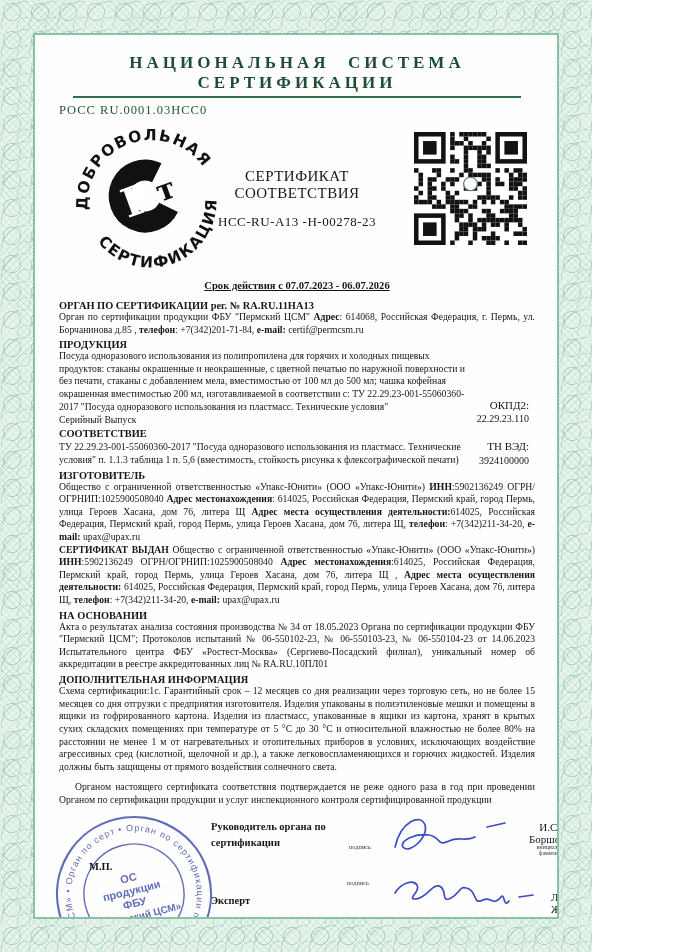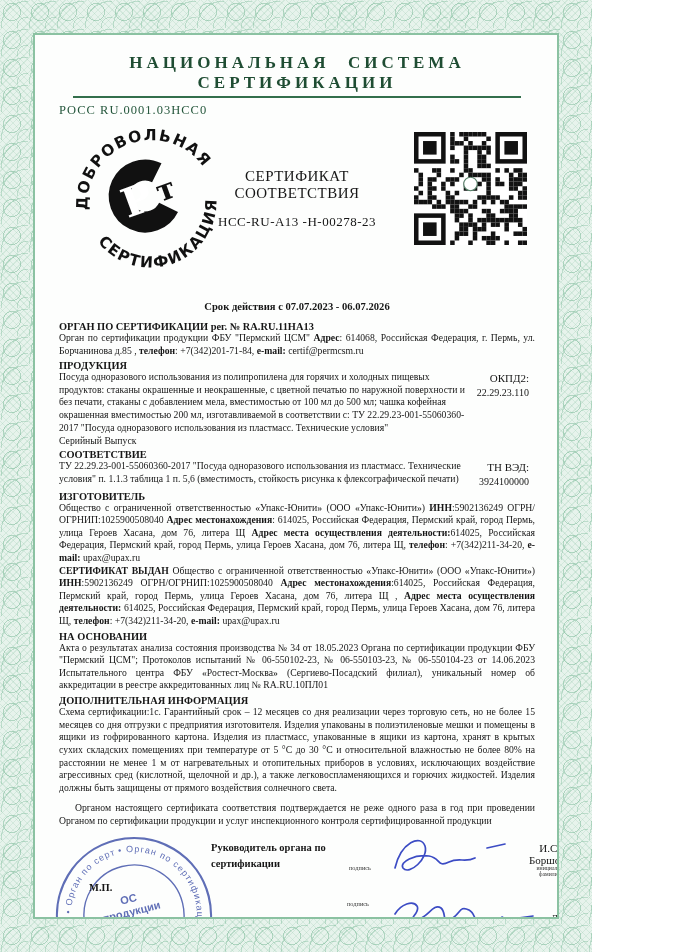--- a/index.html
+++ b/index.html
@@ -22,28 +22,28 @@
   .rule{height:2px;background:#336f4c;margin:3px 14px 5px 14px;}
   .reg-num{text-align:left;font-size:12.5px;letter-spacing:1px;color:#24563b;}
 
   .mid-row{position:relative;height:158px;margin-top:4px;}
   .emblem{position:absolute;left:0px;top:-6px;}
   .cert-block{position:absolute;left:140px;right:140px;top:46px;text-align:center;}
   .cert-title{font-size:15px;letter-spacing:.5px;word-spacing:3px;}
   .cert-num{font-size:13px;margin-top:12px;letter-spacing:.5px;}
   .qr-wrap{position:absolute;right:8px;top:10px;}
 
-  .validity{text-align:center;font-weight:bold;font-size:10.6px;margin:21px 0 9px 0;}
+  .validity{text-align:center;font-weight:bold;font-size:10.6px;margin:0 0 9px 0;text-decoration:underline;}
 
   .sec{margin:0;}
   .sec-h{font-size:10.4px;font-weight:bold;margin-top:3px;}
   p.body, div.body{font-size:9.7px;line-height:1.3;margin:0;text-align:justify;}
   .body.ragged{text-align:left;}
   .b{font-weight:bold;}
-  .two-col{display:flex;}
+  .two-col{display:flex;align-items:flex-end;}
   .two-col .main{width:478px;}
   .two-col .side{flex:1;text-align:right;padding-right:6px;font-size:11px;line-height:1.3;}
   .side .side-val{font-size:10px;}
   .serial{font-size:9.7px;margin-top:1px;}
   .confirm{text-indent:16px;margin-top:8px !important;}
 
   .sig-area{position:relative;height:108px;margin-top:8px;}
   .stamp{position:absolute;left:-10px;top:-6px;z-index:3;opacity:.88;}
   .mp{position:absolute;left:30px;top:46px;font-weight:bold;font-size:10.5px;z-index:4;}
   .role1{position:absolute;left:152px;top:4px;width:160px;font-weight:bold;font-size:10.5px;line-height:1.55;}

